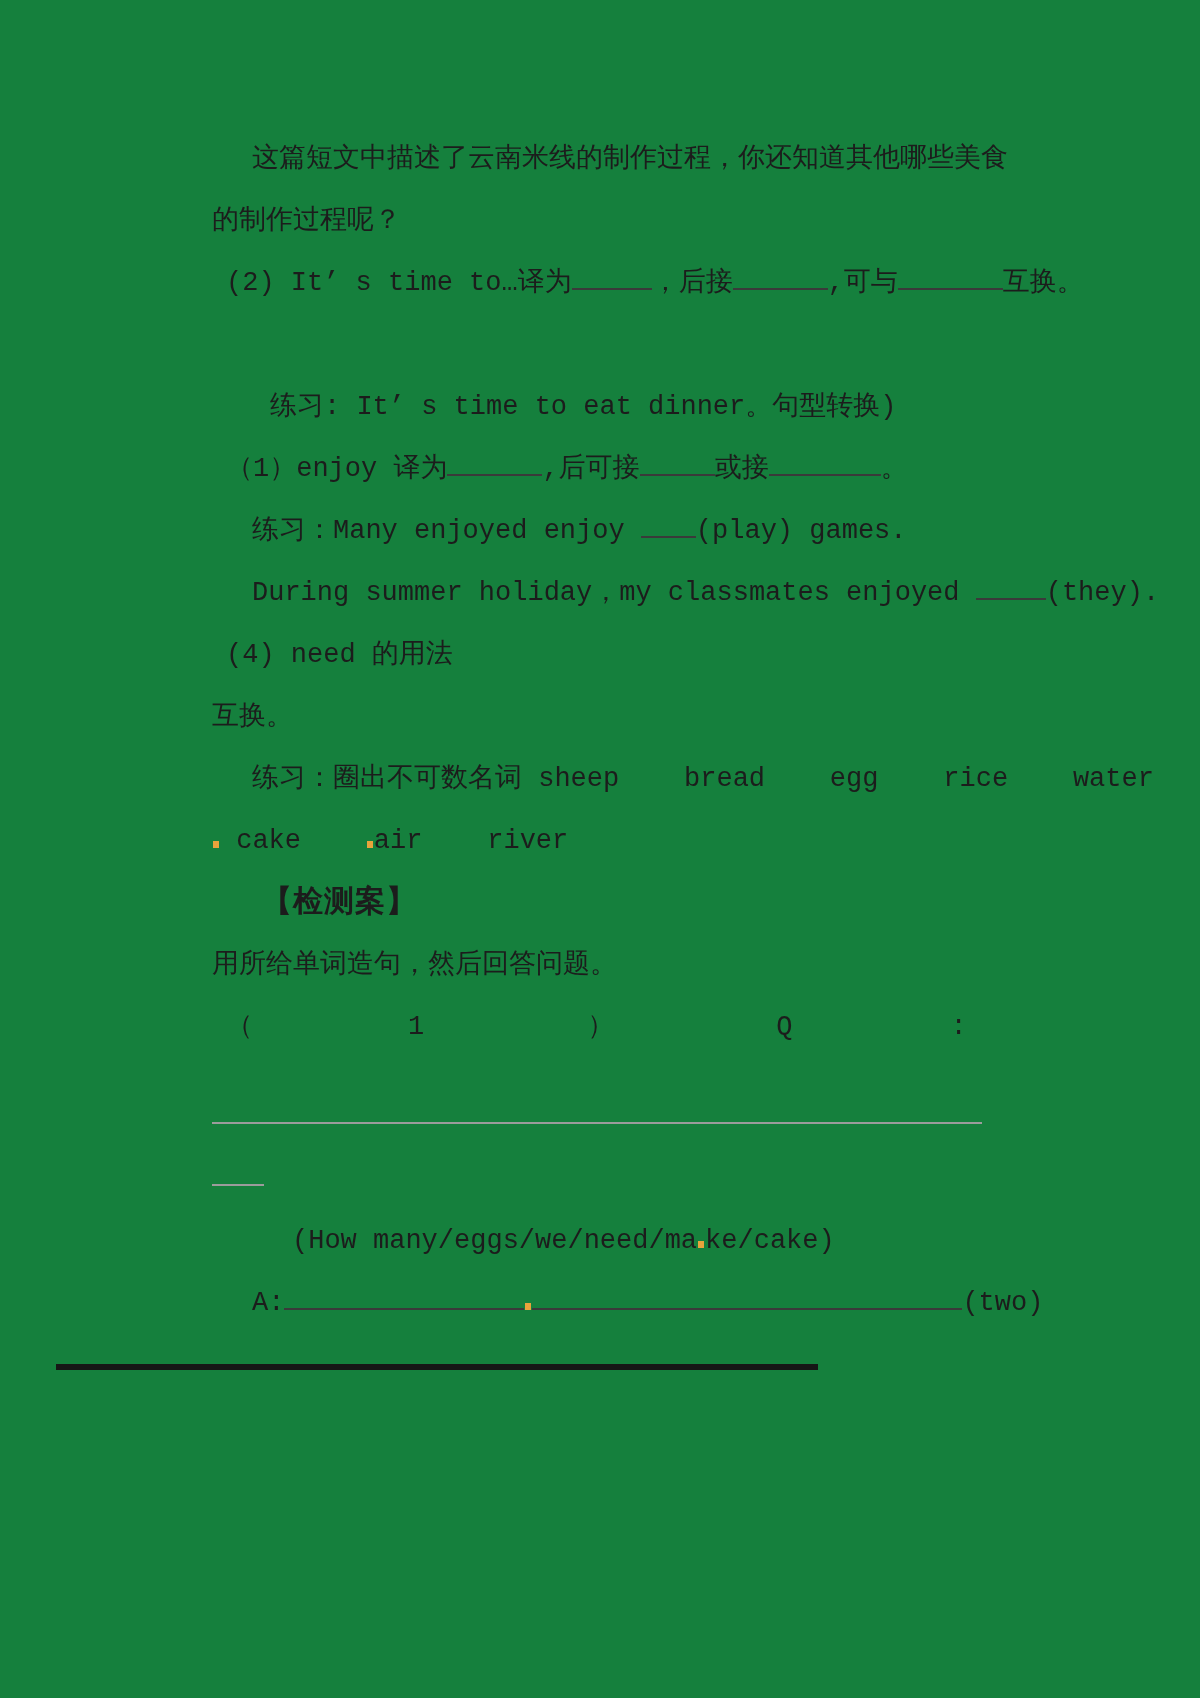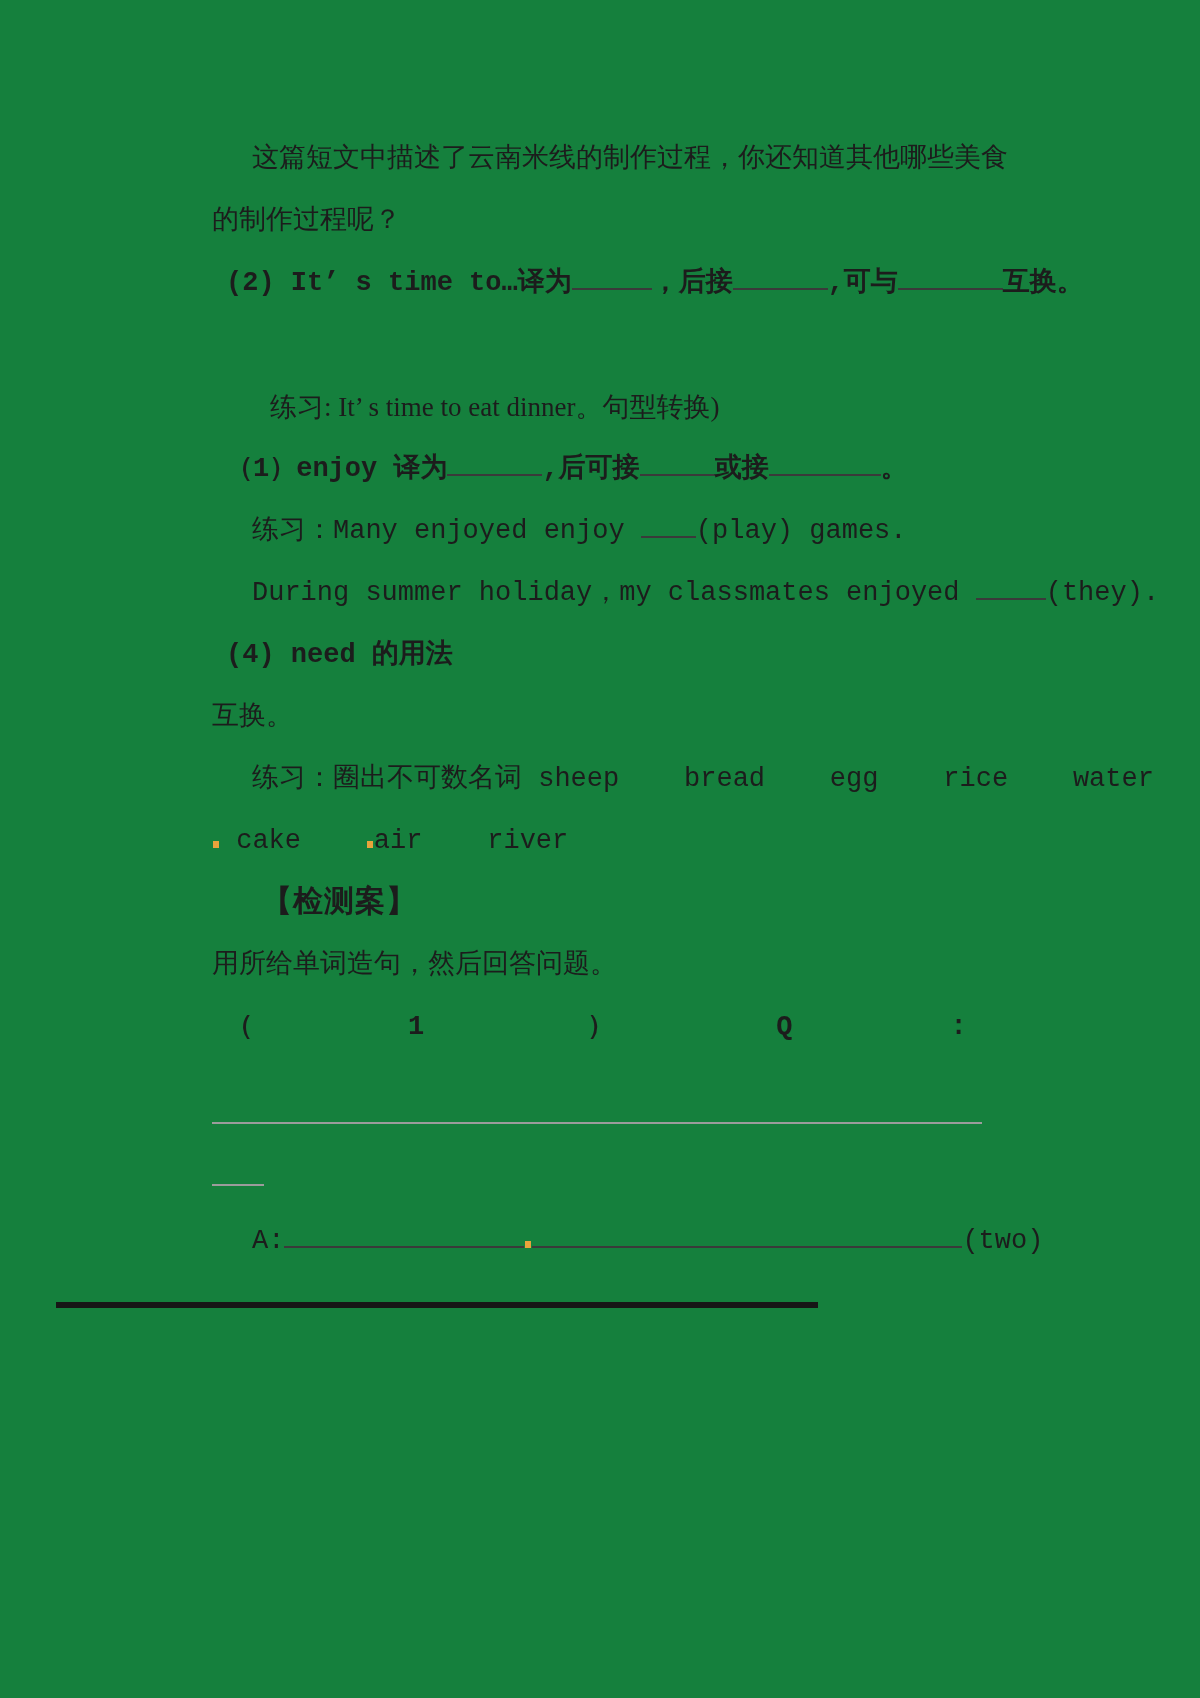--- a/index.html
+++ b/index.html
@@ -19,27 +19,27 @@
   }
   .content {
     padding: 128px 60px 0 168px;
   }
   .line {
     height: 62px;
     line-height: 62px;
     font-size: 27px;
     white-space: pre;
   }
-  .i1 { padding-left: 14px; font-weight: bold; }
+  .i1 { padding-left: 14px; }
   .i2 { padding-left: 40px; }
   .i3 { padding-left: 58px; }
   .i4 { padding-left: 80px; }
   .center { text-align: left; padding-left: 50px; }
   .bold { font-weight: 700; font-size: 30px; letter-spacing: 1px; }
-  .gap-before { margin-top: 62px; font-family: Liberation Serif, serif; }
+  .gap-before { margin-top: 62px; }
   .mt-md { margin-top: 28px; }
   .txt { white-space: pre; }
   .blank {
     display: inline-block;
     height: 34px;
     border-bottom: 2px solid #3a3a3a;
     vertical-align: baseline;
   }
   .grayline {
     display: inline-block;
@@ -80,16 +80,17 @@
       <div class="line i2"><span class="txt">During summer holiday，my classmates enjoyed </span><span class="blank" style="width: 70px;"></span><span class="txt">(they).</span></div>
       <div class="line i1"><span class="txt">(4) need 的用法</span></div>
       <div class="line"><span class="txt">互换。</span></div>
       <div class="line i2"><span class="txt">练习：圈出不可数名词 sheep    bread    egg    rice    water</span></div>
       <div class="line"><span class="odot"></span><span class="txt"> cake    </span><span class="odot"></span><span class="txt">air    river</span></div>
       <div class="line center bold"><span class="txt">【检测案】</span></div>
       <div class="line"><span class="txt">用所给单词造句，然后回答问题。</span></div>
       <div class="line i1"><span class="txt">（</span><span class="gapseg" style="width: 155px;"></span><span class="txt">1</span><span class="gapseg" style="width: 163px;"></span><span class="txt">）</span><span class="gapseg" style="width: 162px;"></span><span class="txt">Q</span><span class="gapseg" style="width: 158px;"></span><span class="txt">:</span></div>
       <div class="line mt-md"><span class="grayline" style="width: 770px;"></span></div>
       <div class="line"><span class="grayline" style="width: 52px;"></span></div>
+      <div class="line i4"><span class="txt">(How many/eggs/we/need/ma</span><span class="odot"></span><span class="txt">ke/cake)</span></div>
       <div class="line i2"><span class="txt">A:</span><span class="blank" style="width: 240px;"></span><span class="odot"></span><span class="blank" style="width: 430px;"></span><span class="txt">(two)</span></div>
     </div>
   <div class="footer-rule" id="footer-rule"></div>
 </div>
 
 </body></html>

